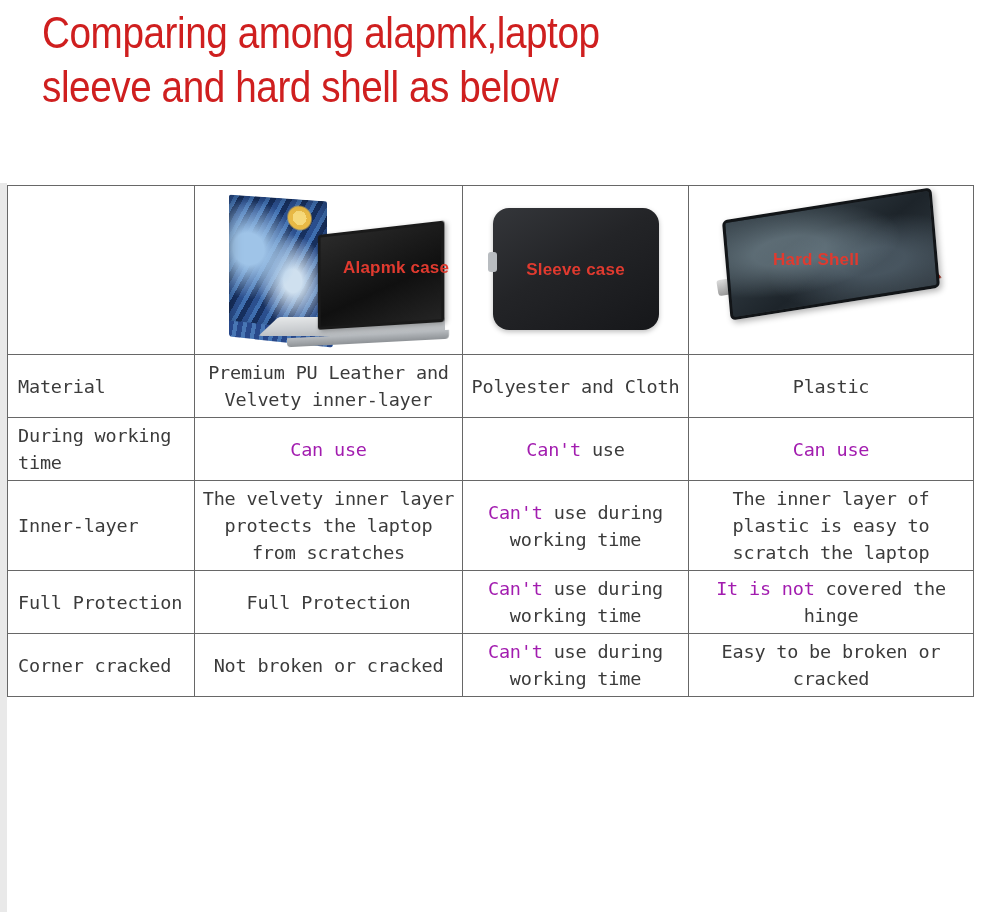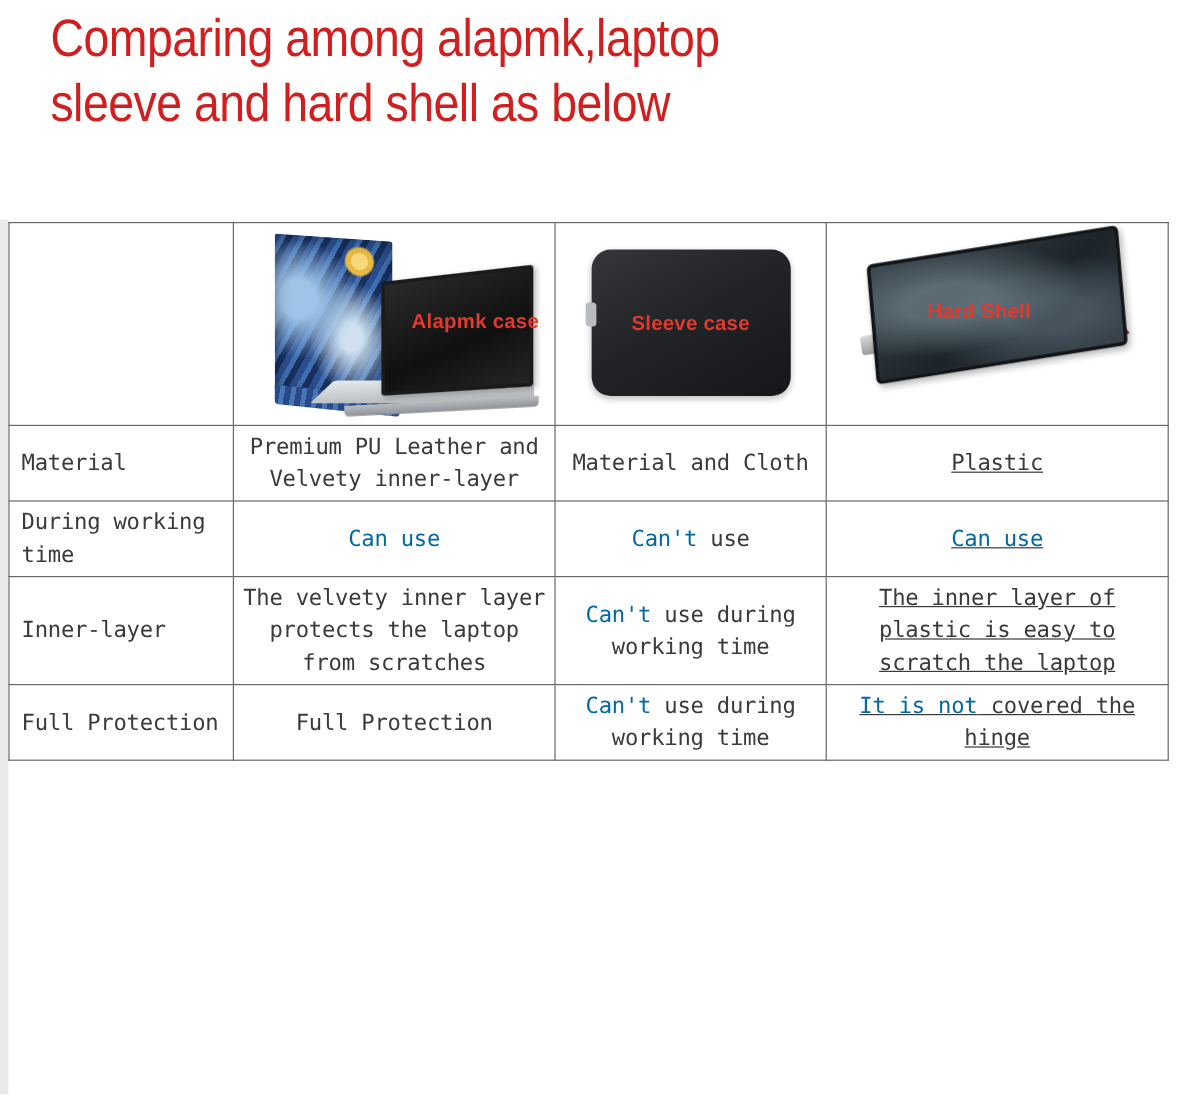--- a/index.html
+++ b/index.html
@@ -67,23 +67,23 @@
     vertical-align: middle;
     letter-spacing: -0.2px;
   }
   table.cmp td.label {
     text-align: left;
     padding-left: 10px;
   }
   td.col-label  { width: 187px; }
   td.col-alapmk { width: 268px; }
   td.col-sleeve { width: 226px; }
-  td.col-hard   { width: 285px; text-decoration: underline; }
-
-  .red      { color: #0369a1; }
+  td.col-hard   { width: 285px; }
+
+  .red      { color: #a21caf; }
 
   
   td.sel {
     border-left: 3px solid #1f8a5f;
     border-top: 1px solid #676767;
     border-bottom: 2px solid #4a4a4a;
   }
 
   
   tr.imgrow td { height: 168px; padding: 0; vertical-align: top; }
@@ -272,36 +272,42 @@
             <div class="hs-side"></div>
             <div class="hs-tab"></div>
             <div class="prod-caption" style="left:84px; top:60px;">Hard Shell</div>
           </div>
         </td>
       </tr>
 
     <tr>
           <td class="col-label label">Material</td>
           <td class="col-alapmk">Premium PU Leather and Velvety inner-layer</td>
-          <td class="col-sleeve">Material and Cloth</td>
+          <td class="col-sleeve">Polyester and Cloth</td>
           <td class="col-hard">Plastic</td>
         </tr>
         <tr>
           <td class="col-label label">During working time</td>
           <td class="col-alapmk"><span class="red">Can use</span></td>
           <td class="col-sleeve"><span class="red">Can't</span> use</td>
           <td class="col-hard"><span class="red">Can use</span></td>
         </tr>
         <tr>
           <td class="col-label label">Inner-layer</td>
           <td class="col-alapmk">The velvety inner layer protects the laptop from scratches</td>
           <td class="col-sleeve"><span class="red">Can't</span> use during working time</td>
           <td class="col-hard">The inner layer of plastic is easy to scratch the laptop</td>
         </tr>
         <tr>
           <td class="col-label label sel">Full Protection</td>
           <td class="col-alapmk">Full Protection</td>
           <td class="col-sleeve"><span class="red">Can't</span> use during working time</td>
           <td class="col-hard"><span class="red">It is not</span> covered the hinge</td>
         </tr>
+        <tr>
+          <td class="col-label label">Corner cracked</td>
+          <td class="col-alapmk">Not broken or cracked</td>
+          <td class="col-sleeve"><span class="red">Can't</span> use during working time</td>
+          <td class="col-hard">Easy to be broken or cracked</td>
+        </tr>
       </tbody>
   </table>
 </div>
 
 </body></html>

